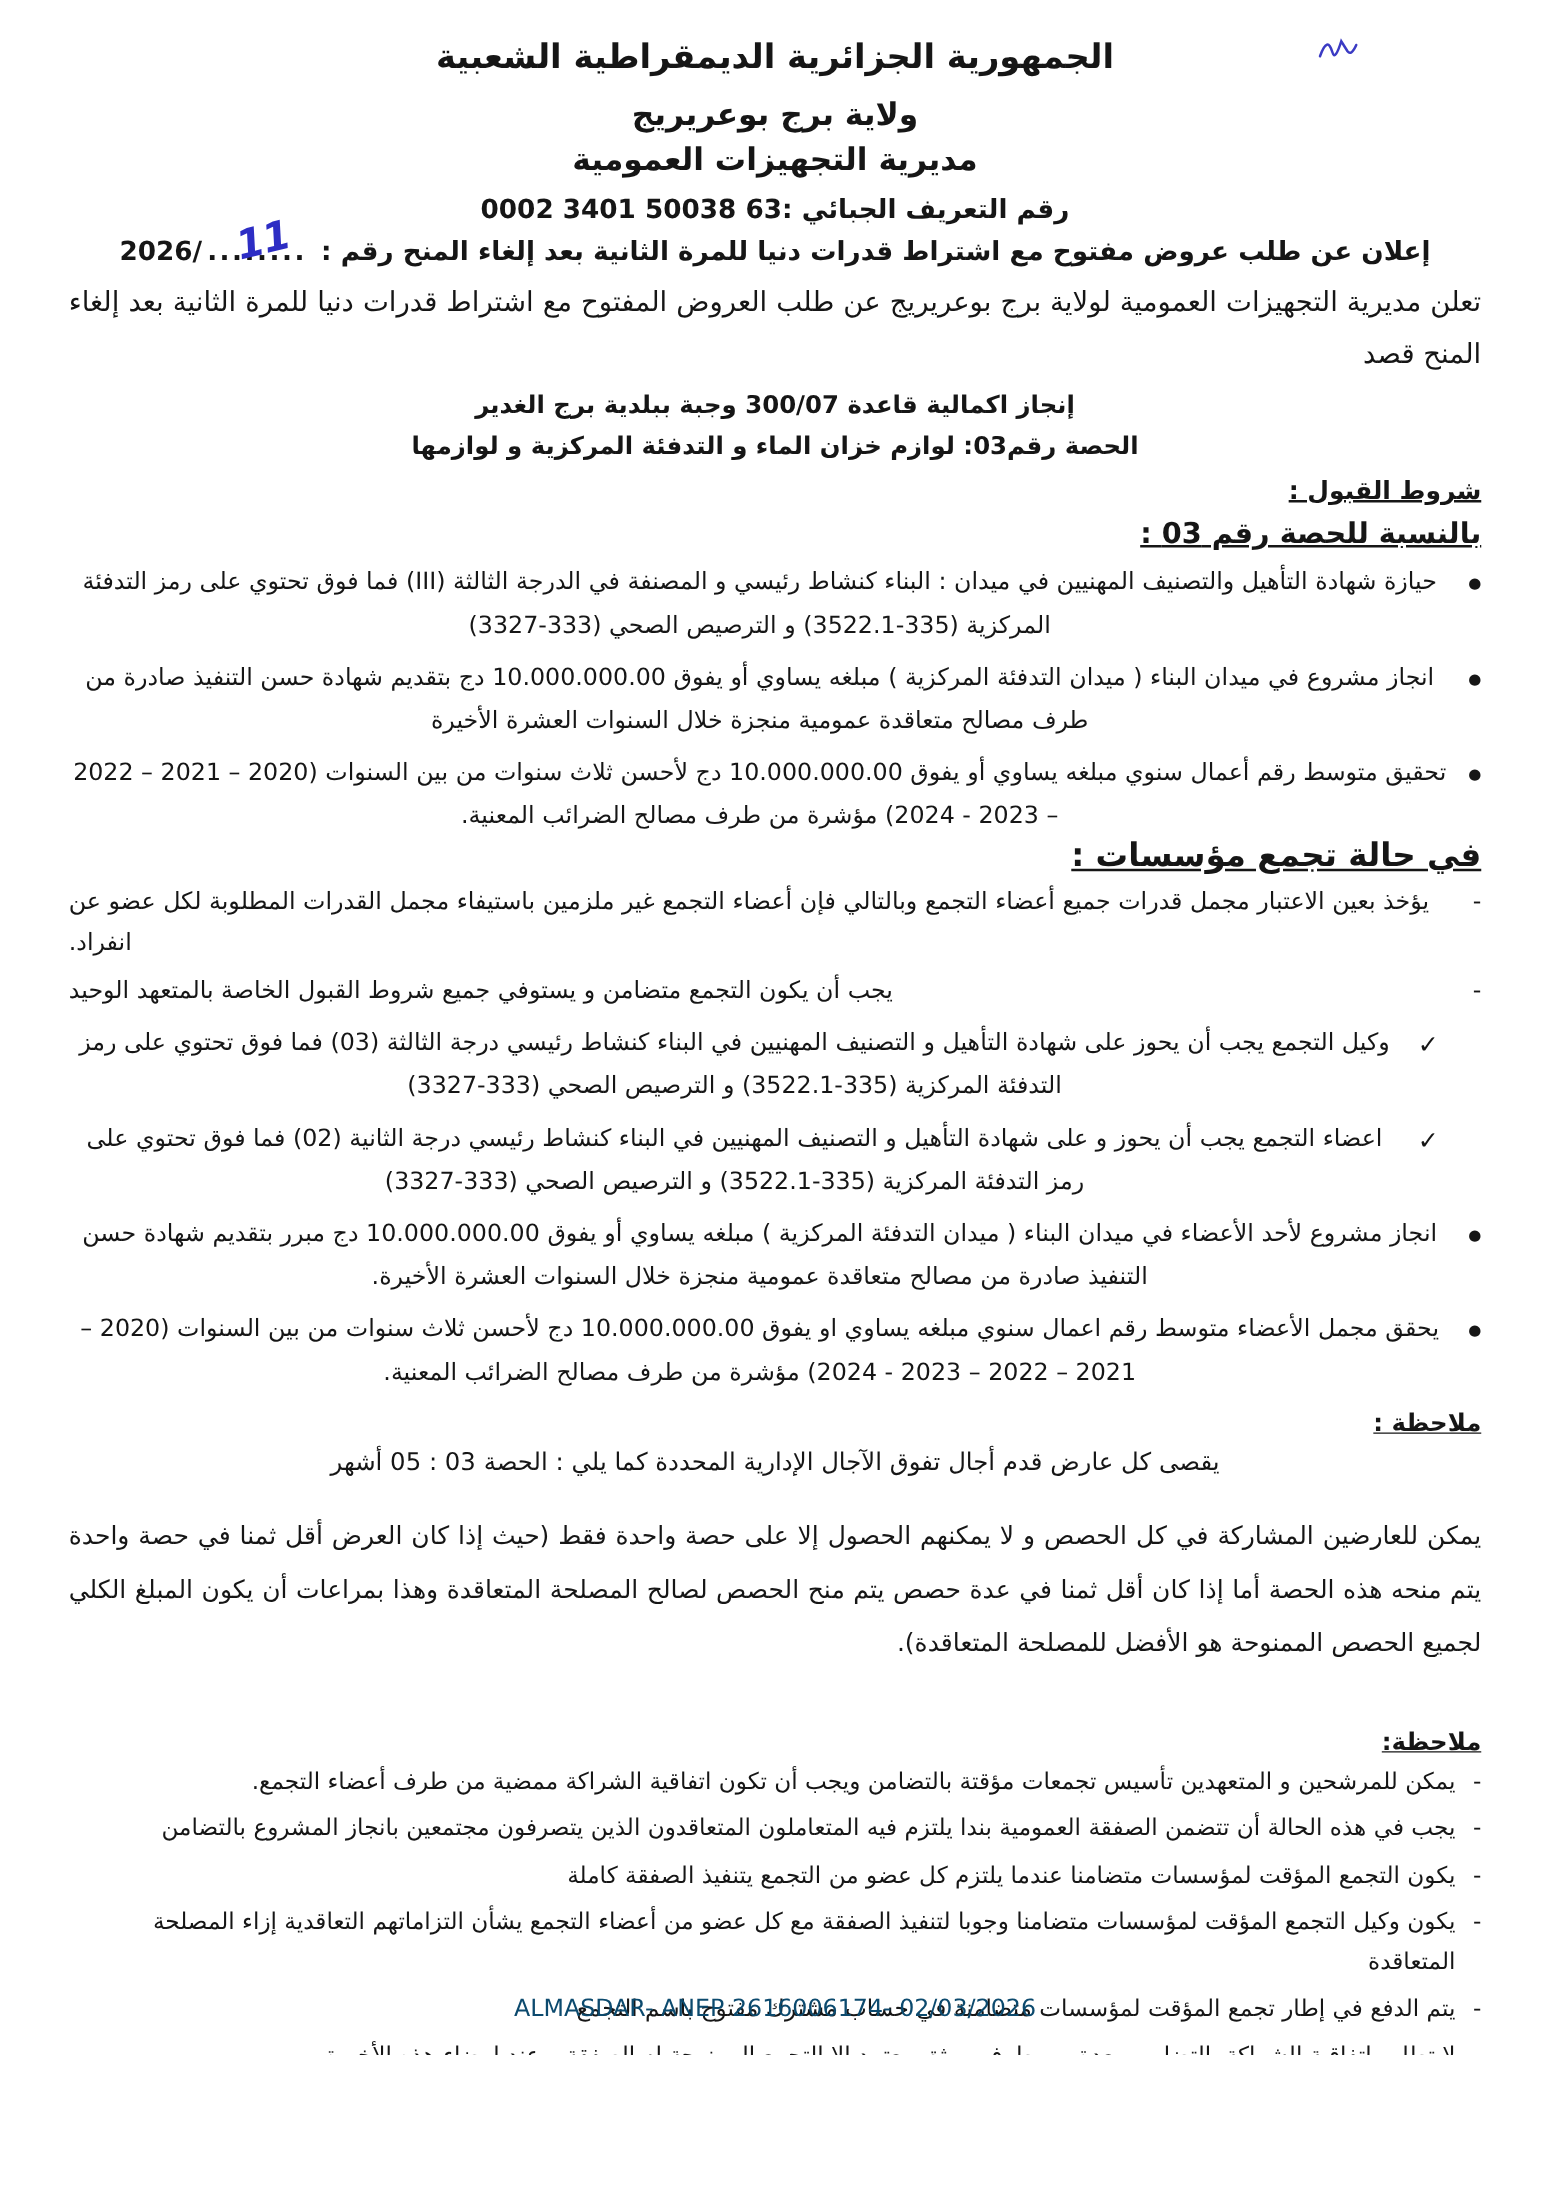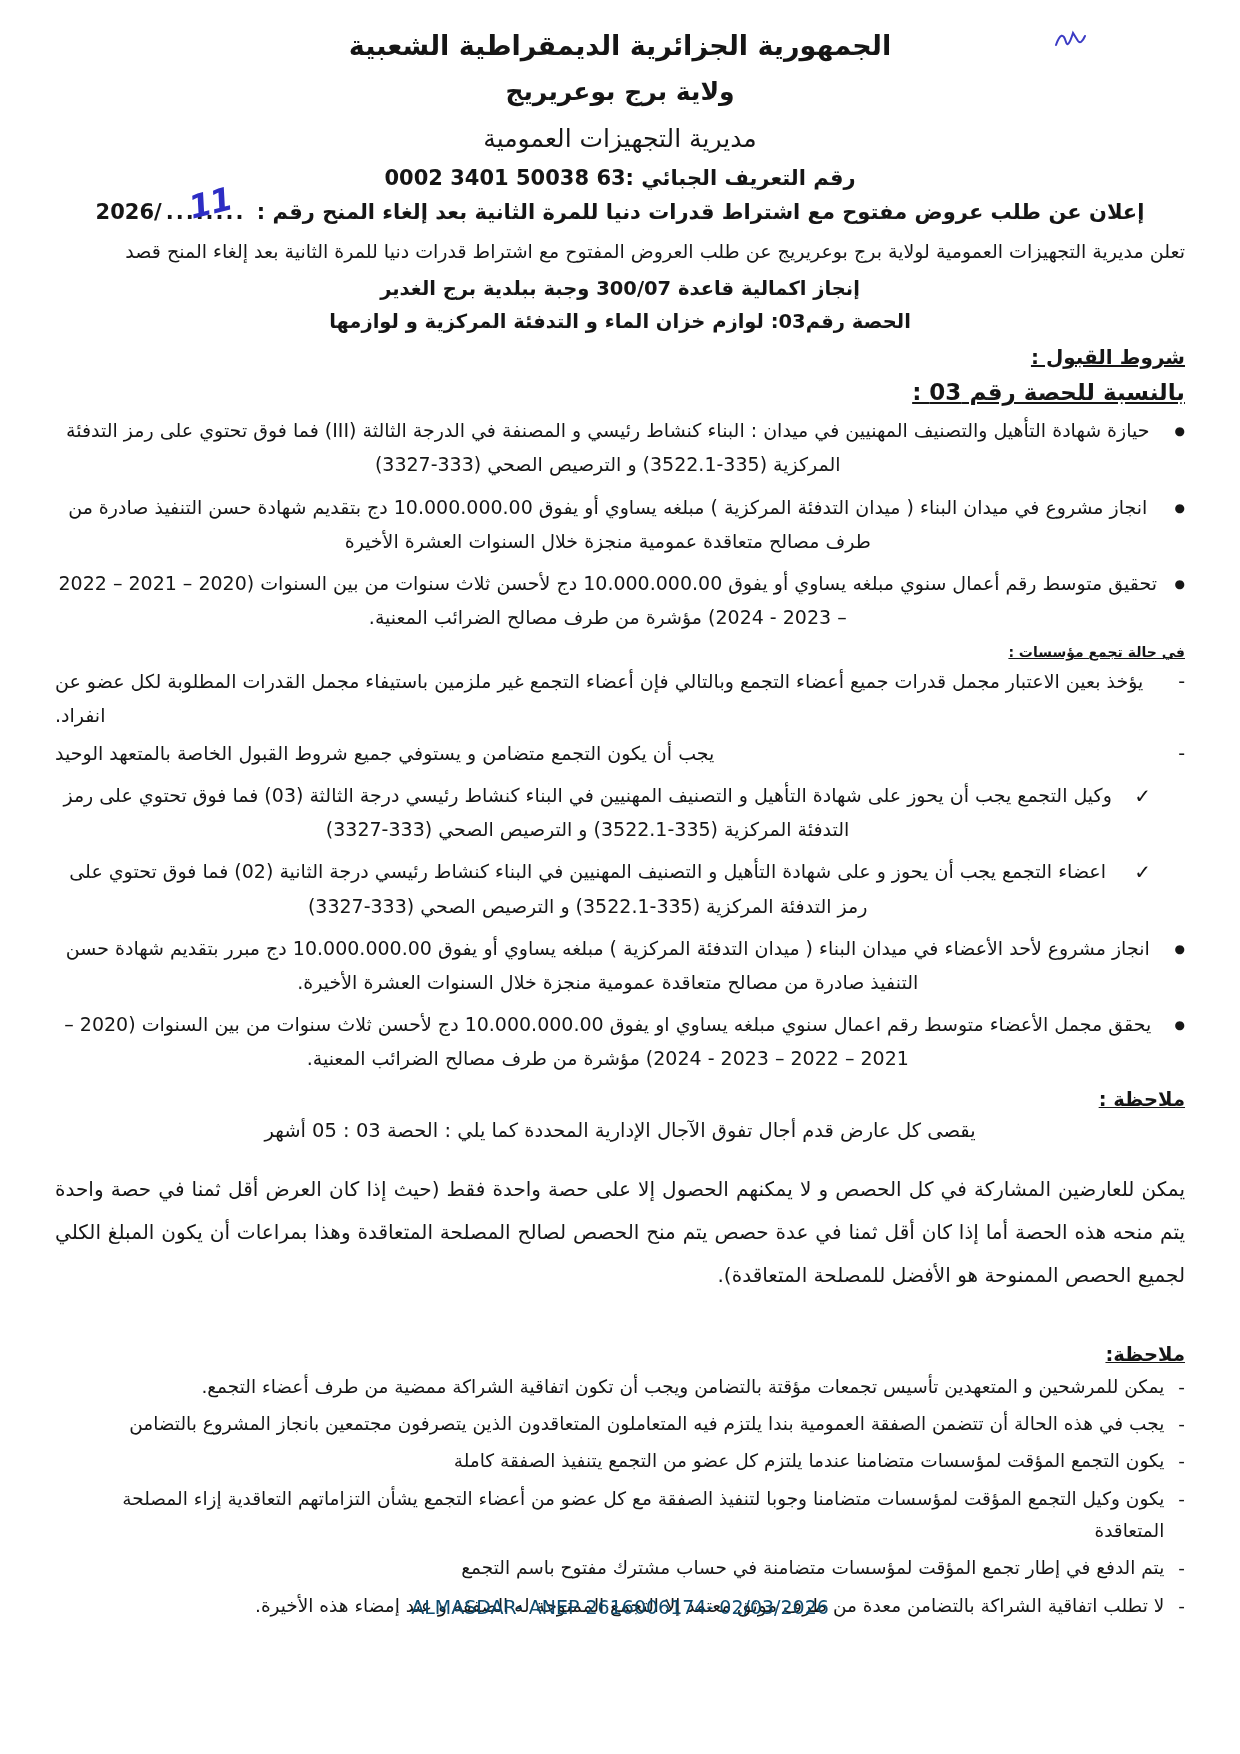--- a/index.html
+++ b/index.html
@@ -11,37 +11,37 @@
     direction:rtl;
     font-family:"DejaVu Sans",sans-serif;
     color:#161616;
     overflow:hidden;
     background:#ffffff;
   }
   .ctr{text-align:center;}
   .u{text-decoration:underline;}
   .hdr-l1{font-size:27px;font-weight:bold;margin-top:12px;}
   .hdr-l2{font-size:25px;font-weight:bold;margin-top:16px;}
-  .hdr-l3{font-size:25px;font-weight:normal;margin-top:18px;}
+  .hdr-l3{font-size:25px;font-weight:bold;margin-top:7px;}
   .tax{font-size:21px;font-weight:bold;margin-top:13px;}
   .title{font-size:21px;font-weight:bold;margin-top:10px;text-align:center;}
   .slot{position:relative;display:inline-block;margin:0 4px;}
   .dots{letter-spacing:2px;font-weight:bold;}
   .hand{
     position:absolute;top:-16px;right:14px;
     color:#2d2dc4;font-size:32px;font-weight:bold;font-style:italic;
     transform:rotate(-14deg);letter-spacing:-1px;
     font-family:"DejaVu Sans",cursive,sans-serif;
   }
-  .intro{font-size:19px;margin:10px 0 0;text-align:justify;line-height:1.85;}
+  .intro{font-size:22px;margin:10px 0 0;text-align:justify;line-height:1.85;}
   .project{font-size:19.5px;margin:8px 0 0;font-weight:bold;}
   .lot{font-size:19.5px;margin:10px 0 0;font-weight:bold;}
   .h-accept{font-size:20px;font-weight:bold;margin-top:12px;}
   .h-lot{font-size:23px;font-weight:bold;margin-top:10px;}
-  .h-group{font-size:14px;font-weight:bold;margin-top:10px;}
+  .h-group{font-size:26px;font-weight:bold;}
   .h-note{font-size:19.5px;font-weight:bold;margin-top:12px;}
   .row{display:flex;gap:14px;margin-top:8px;font-size:19px;line-height:1.8;}
   .row .mk{flex:0 0 auto;}
   .row .tx{flex:1;}
   .bullet .mk{font-size:12px;padding-top:8px;}
   .bullet .tx{text-align:center;}
   .check{padding-right:34px;}
   .check .mk{font-size:20px;}
   .check .tx{text-align:center;}
   .gdash .tx{text-align:left;}

